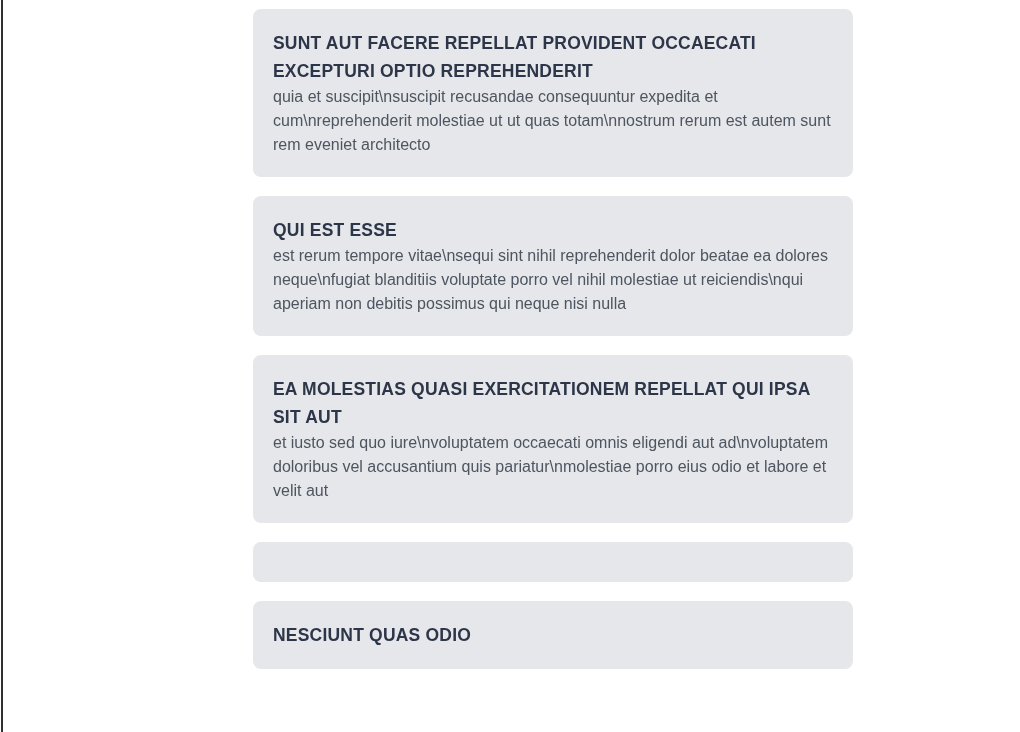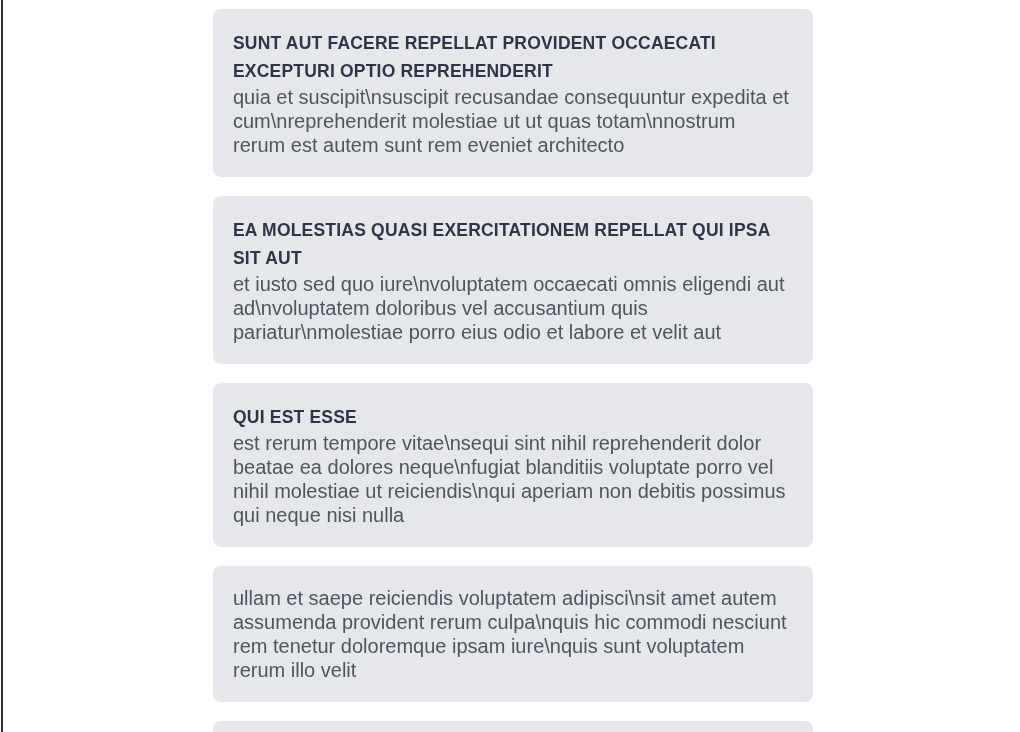--- a/index.html
+++ b/index.html
@@ -29,61 +29,61 @@
     top: 9px;
     width: 600px;
   }
   .card {
     box-sizing: border-box;
     width: 600px;
     background: var(--card-bg, #e6e7ea);
     border-radius: 8px;
     padding: 20px;
     margin-bottom: 19px;
+    margin-left: 40px;
   }
   .card-title {
     margin: 0;
     font-size: 17.5px;
     line-height: 28px;
     font-weight: 700;
     letter-spacing: 0.2px;
     color: var(--title-color, #2d3548);
     text-transform: uppercase;
   }
   .card-body {
     margin: 0;
-    font-size: 20px;
+    font-size: 16px;
     line-height: 24px;
     font-weight: 400;
     color: var(--body-color, #4d5560);
   }
 </style>
 </head>
 <body>
 
 <div class="viewport">
   <div class="left-line"></div>
   <main class="post-list">
   <section class="card">
     <h2 class="card-title">SUNT AUT FACERE REPELLAT PROVIDENT OCCAECATI EXCEPTURI OPTIO REPREHENDERIT</h2>
     <p class="card-body">quia et suscipit\nsuscipit recusandae consequuntur expedita et cum\nreprehenderit molestiae ut ut quas totam\nnostrum rerum est autem sunt rem eveniet architecto</p>
   </section>
 
   <section class="card">
+    <h2 class="card-title">QUI EST ESSE</h2>
+    <p class="card-body">est rerum tempore vitae\nsequi sint nihil reprehenderit dolor beatae ea dolores neque\nfugiat blanditiis voluptate porro vel nihil molestiae ut reiciendis\nqui aperiam non debitis possimus qui neque nisi nulla</p>
+  </section>
+
+  <section class="card">
     <h2 class="card-title">EA MOLESTIAS QUASI EXERCITATIONEM REPELLAT QUI IPSA SIT AUT</h2>
     <p class="card-body">et iusto sed quo iure\nvoluptatem occaecati omnis eligendi aut ad\nvoluptatem doloribus vel accusantium quis pariatur\nmolestiae porro eius odio et labore et velit aut</p>
   </section>
 
   <section class="card">
-    <h2 class="card-title">QUI EST ESSE</h2>
-    <p class="card-body">est rerum tempore vitae\nsequi sint nihil reprehenderit dolor beatae ea dolores neque\nfugiat blanditiis voluptate porro vel nihil molestiae ut reiciendis\nqui aperiam non debitis possimus qui neque nisi nulla</p>
-  </section>
-
-  <section class="card">
-    <p class="card-body">ullam et saepe reiciendis voluptatem adipisci\nsit amet autem assumenda provident rerum culpa\nquis hic commodi nesciunt rem tenetur doloremque ipsam iure\nquis sunt voluptatem rerum illo velit</p>
   </section>
 
   <section class="card">
     <h2 class="card-title">NESCIUNT QUAS ODIO</h2>
 
   </section>
 </main>
 </div>
 
 </body></html>

